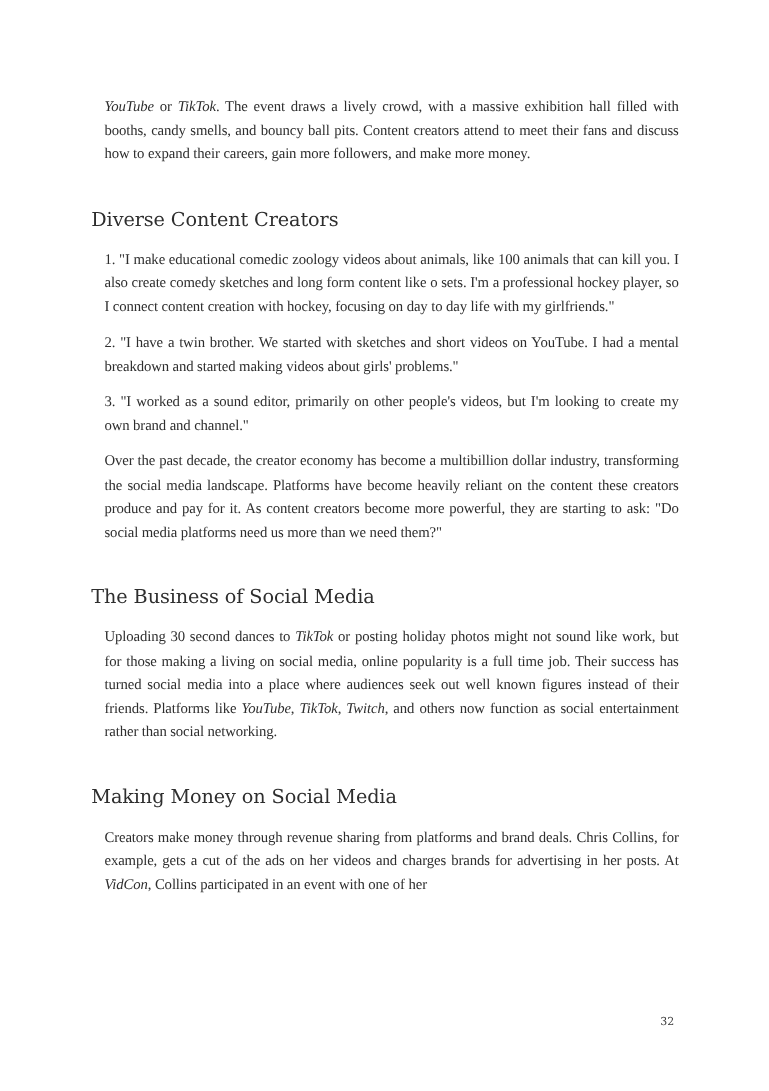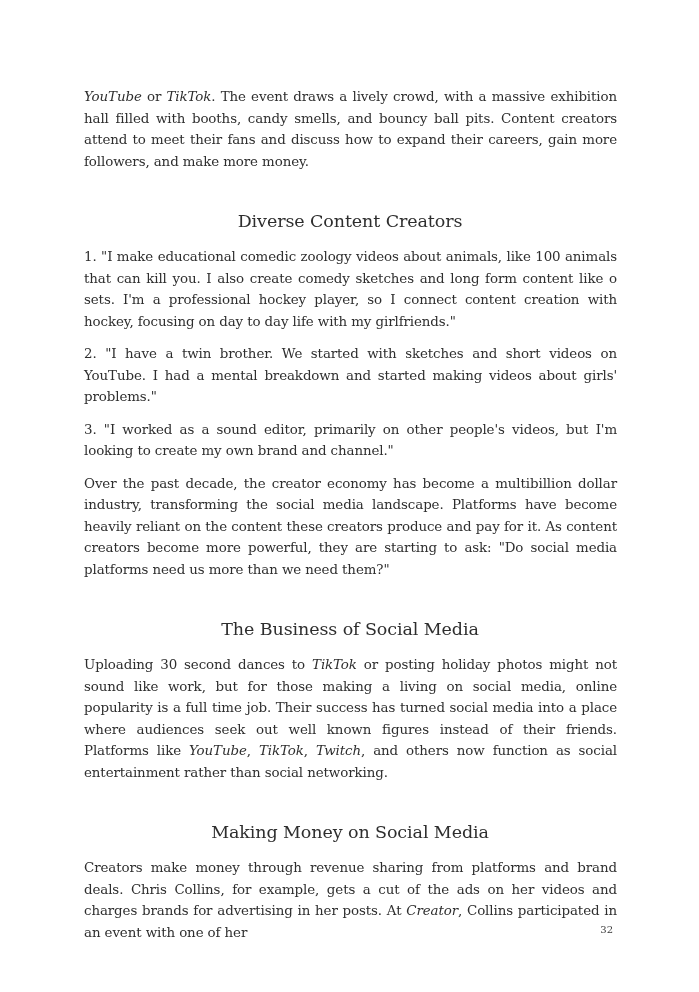--- a/index.html
+++ b/index.html
@@ -14,31 +14,31 @@
     box-sizing: border-box;
     background: #ffffff;
     padding: 86px 82px 0 83px;
     font-family: "DejaVu Serif", serif;
     font-size: 13.4px;
     line-height: 21.5px;
     color: #2e2e2e;
     overflow: hidden;
   }
   .para {
-    margin: 0 0 11px 1px;
+    margin: 0 0 11px 12px;
     text-align: justify;
     letter-spacing: -0.1px;
+    font-family: Liberation Serif, serif;
   }
   .heading {
     font-size: 17.5px;
     font-weight: normal;
     line-height: 22px;
     margin: 38px 0 14px 0;
     letter-spacing: -0.1px;
-    text-align: center;
   }
   .para i {
     font-style: italic;
   }
   .page-number {
     position: absolute;
     right: 86px;
     bottom: 52px;
     font-size: 10px;
     color: #3a3a3a;
@@ -55,17 +55,17 @@
   <p class="para"><span>1. "I make educational comedic zoology videos about animals, like 100 animals that can kill you. I also create comedy sketches and long form content like o sets. I'm a professional hockey player, so I connect content creation with hockey, focusing on day to day life with my girlfriends."</span></p>
   <p class="para"><span>2. "I have a twin brother. We started with sketches and short videos on YouTube. I had a mental breakdown and started making videos about girls' problems."</span></p>
   <p class="para"><span>3. "I worked as a sound editor, primarily on other people's videos, but I'm looking to create my own brand and channel."</span></p>
 
   <p class="para"><span>Over the past decade, the creator economy has become a multibillion dollar industry, transforming the social media landscape. Platforms have become heavily reliant on the content these creators produce and pay for it. As content creators become more powerful, they are starting to ask: "Do social media platforms need us more than we need them?"</span></p>
 
   <h2 class="heading">The Business of Social Media</h2>
   <p class="para"><span>Uploading 30 second dances to </span><i>TikTok</i><span> or posting holiday photos might not sound like work, but for those making a living on social media, online popularity is a full time job. Their success has turned social media into a place where audiences seek out well known figures instead of their friends. Platforms like </span><i>YouTube</i><span>, </span><i>TikTok</i><span>, </span><i>Twitch</i><span>, and others now function as social entertainment rather than social networking.</span></p>
 
   <h2 class="heading">Making Money on Social Media</h2>
-  <p class="para"><span>Creators make money through revenue sharing from platforms and brand deals. Chris Collins, for example, gets a cut of the ads on her videos and charges brands for advertising in her posts. At </span><i>Creator</i><span>, Collins participated in an event with one of her</span></p>
+  <p class="para"><span>Creators make money through revenue sharing from platforms and brand deals. Chris Collins, for example, gets a cut of the ads on her videos and charges brands for advertising in her posts. At </span><i>VidCon</i><span>, Collins participated in an event with one of her</span></p>
 
   <div class="page-number">32</div>
 
 </div>
 
 </body></html>

